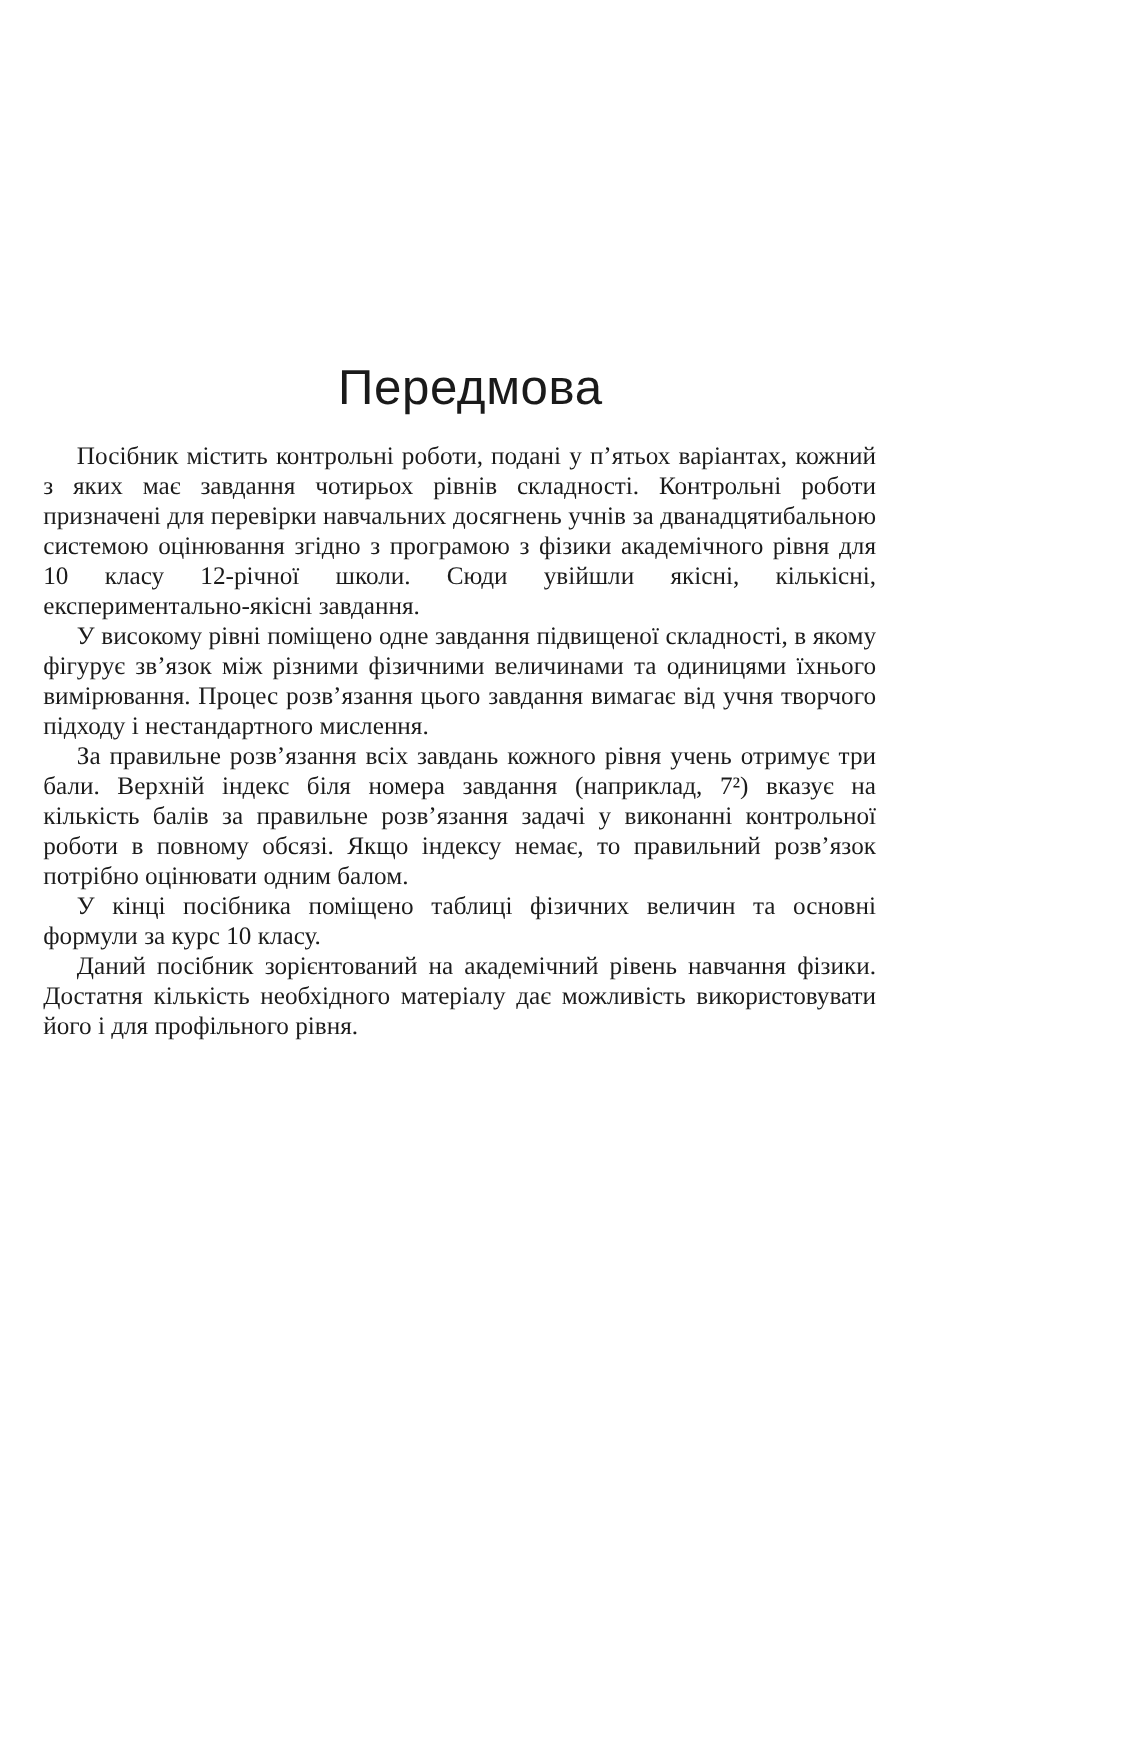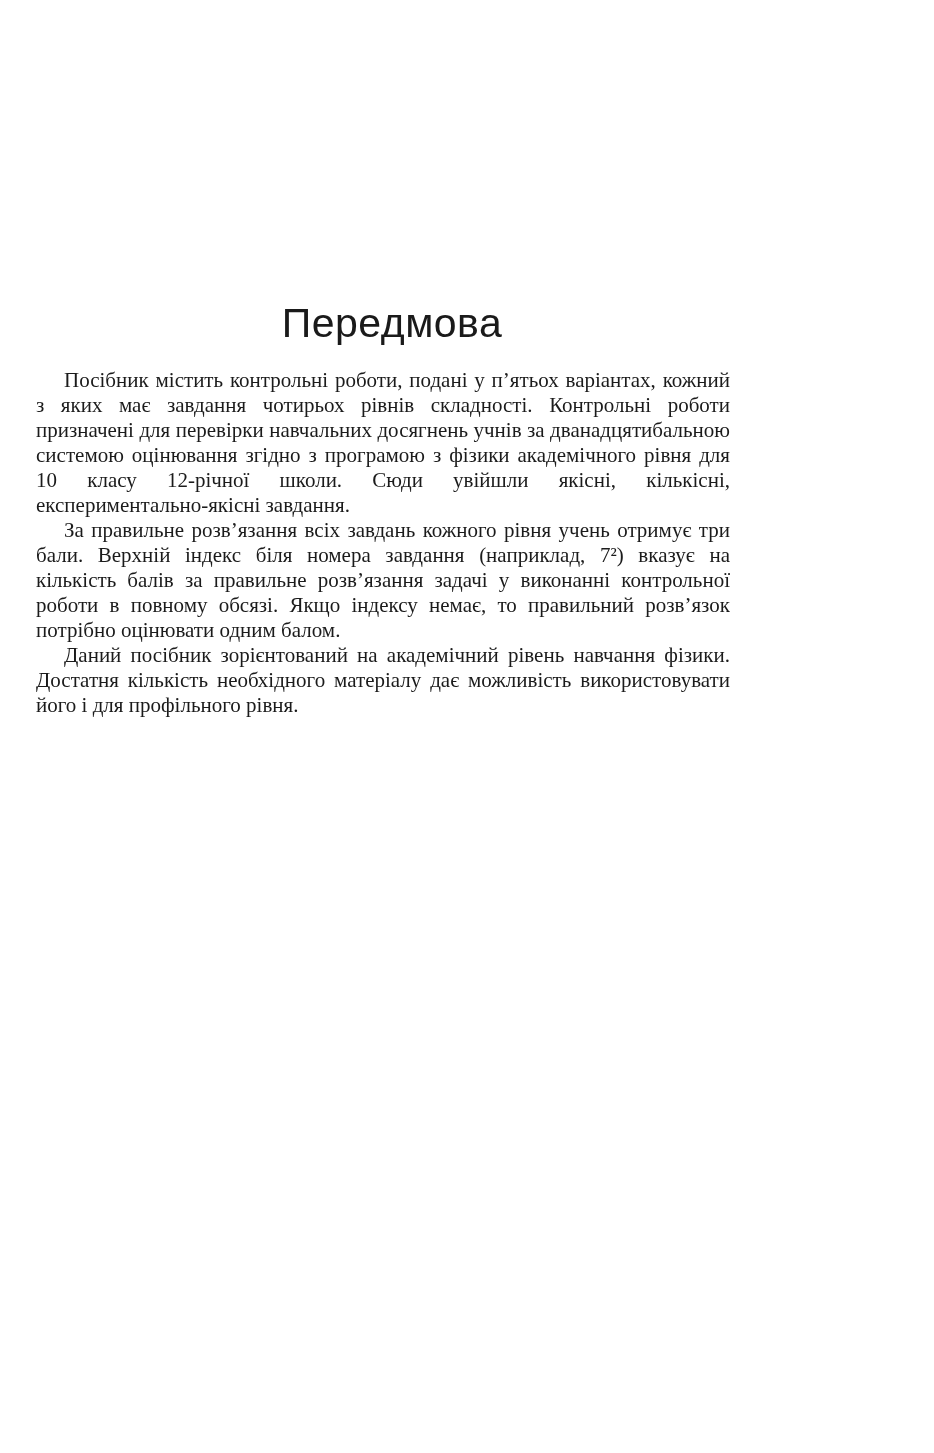--- a/index.html
+++ b/index.html
@@ -37,16 +37,18 @@
     text-align: justify;
   }
 </style>
 </head>
 <body>
 
 <div class="page">
   <h1 class="doc-title">Передмова</h1>
   <div class="content">
     <p>Посібник містить контрольні роботи, подані у п’ятьох варіантах, кожний з яких має завдання чотирьох рівнів складності. Контрольні роботи призначені для перевірки навчальних досягнень учнів за дванадцятибальною системою оцінювання згідно з програмою з фізики академічного рівня для 10 класу 12-річної школи. Сюди увійшли якісні, кількісні, експериментально-якісні завдання.</p>
+    <p>У високому рівні поміщено одне завдання підвищеної складності, в якому фігурує зв’язок між різними фізичними величинами та одиницями їхнього вимірювання. Процес розв’язання цього завдання вимагає від учня творчого підходу і нестандартного мислення.</p>
     <p>За правильне розв’язання всіх завдань кожного рівня учень отримує три бали. Верхній індекс біля номера завдання (наприклад, 7²) вказує на кількість балів за правильне розв’язання задачі у виконанні контрольної роботи в повному обсязі. Якщо індексу немає, то правильний розв’язок потрібно оцінювати одним балом.</p>
+    <p>У кінці посібника поміщено таблиці фізичних величин та основні формули за курс 10 класу.</p>
     <p>Даний посібник зорієнтований на академічний рівень навчання фізики. Достатня кількість необхідного матеріалу дає можливість використовувати його і для профільного рівня.</p>
   </div>
 </div>
 
 </body></html>

